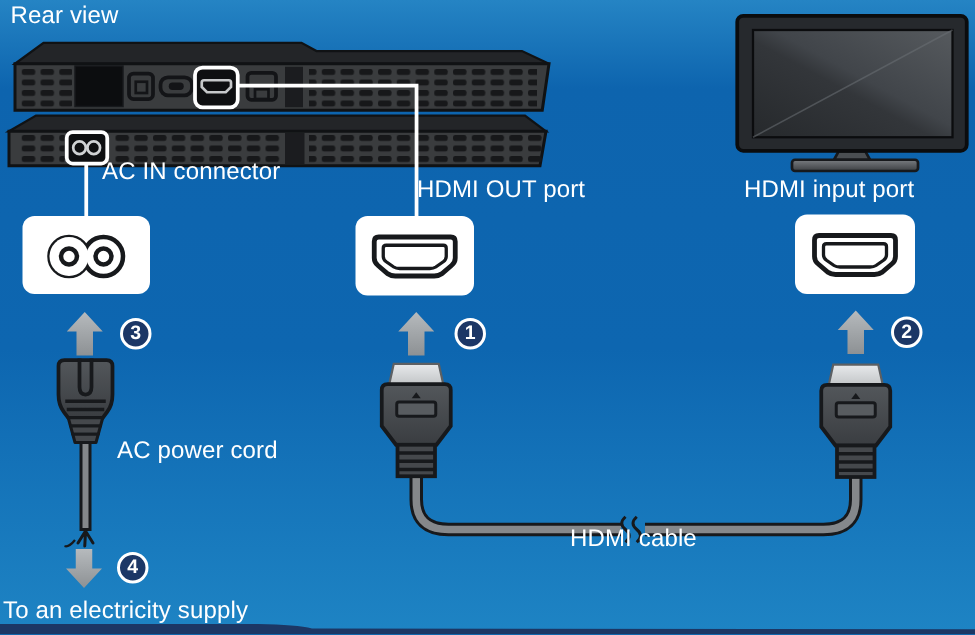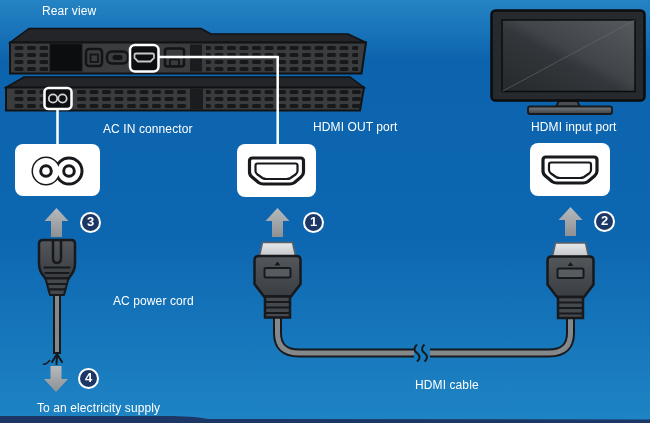--- a/index.html
+++ b/index.html
@@ -3,22 +3,22 @@
 <meta charset="utf-8">
 <style>
   html,body{margin:0;padding:0;background:#0d66b0;}
   .stage{
     position:relative;width:650px;height:423px;overflow:hidden;
     background:linear-gradient(180deg,#2584c4 0%,#0d64ae 14%,#0d66b0 55%,#1e84c4 100%);
     font-family:"Liberation Sans",sans-serif;
   }
   .stage svg{position:absolute;left:0;top:0;}
   .lbl{
-    position:absolute;color:#ffffff;font-size:12px;line-height:20px;
-    white-space:nowrap;letter-spacing:0.1px;margin-left:35px;
+    position:absolute;color:#ffffff;font-size:16px;line-height:20px;
+    white-space:nowrap;letter-spacing:0.1px;
   }
   .badge{
     position:absolute;width:21px;height:21px;border-radius:50%;
     background:#1c3766;border:2px solid #ffffff;box-sizing:border-box;
     color:#ffffff;font-size:13px;font-weight:bold;line-height:16px;text-align:center;
   }
 </style>
 </head>
 <body>
 
@@ -165,25 +165,25 @@
     <rect x="264.5" y="268" width="26" height="9.5" rx="1.5" fill="#585c60" stroke="#17191c" stroke-width="2"></rect>
     <rect x="265" y="296.5" width="25" height="21" fill="#45484c" stroke="#17191c" stroke-width="2.5"></rect>
     <path d="M265,302 H290 M265,307.5 H290 M265,313 H290" stroke="#17191c" stroke-width="2.2"></path>
   </g>
   <use href="#hdmiConn" transform="translate(293,0.5)"></use>
 
   <path d="M0,416 L172,416 Q198,416.5 208,419 L650,419.5 L650,423 L0,423 Z" fill="#1c3765"></path>
 </svg>
 
   <div class="lbl" style="left:7px;top:1px;">Rear view</div>
-  <div class="lbl" style="left:68px;top:119px;">AC IN connector</div>
+  <div class="lbl" style="left:68px;top:105px;">AC IN connector</div>
   <div class="lbl" style="left:278px;top:117px;">HDMI OUT port</div>
   <div class="lbl" style="left:496px;top:117px;">HDMI input port</div>
   <div class="lbl" style="left:78px;top:291px;text-align:right;">AC power cord</div>
-  <div class="lbl" style="left:380px;top:375px;">HDMI cable</div>
+  <div class="lbl" style="left:380px;top:350px;">HDMI cable</div>
   <div class="lbl" style="left:2px;top:398px;text-align:right;">To an electricity supply</div>
 
   <div class="badge" style="left:303px;top:212px;">1</div>
   <div class="badge" style="left:594px;top:211px;">2</div>
   <div class="badge" style="left:80px;top:212px;">3</div>
   <div class="badge" style="left:78px;top:368px;">4</div>
 
 </div>
 
 </body></html>

